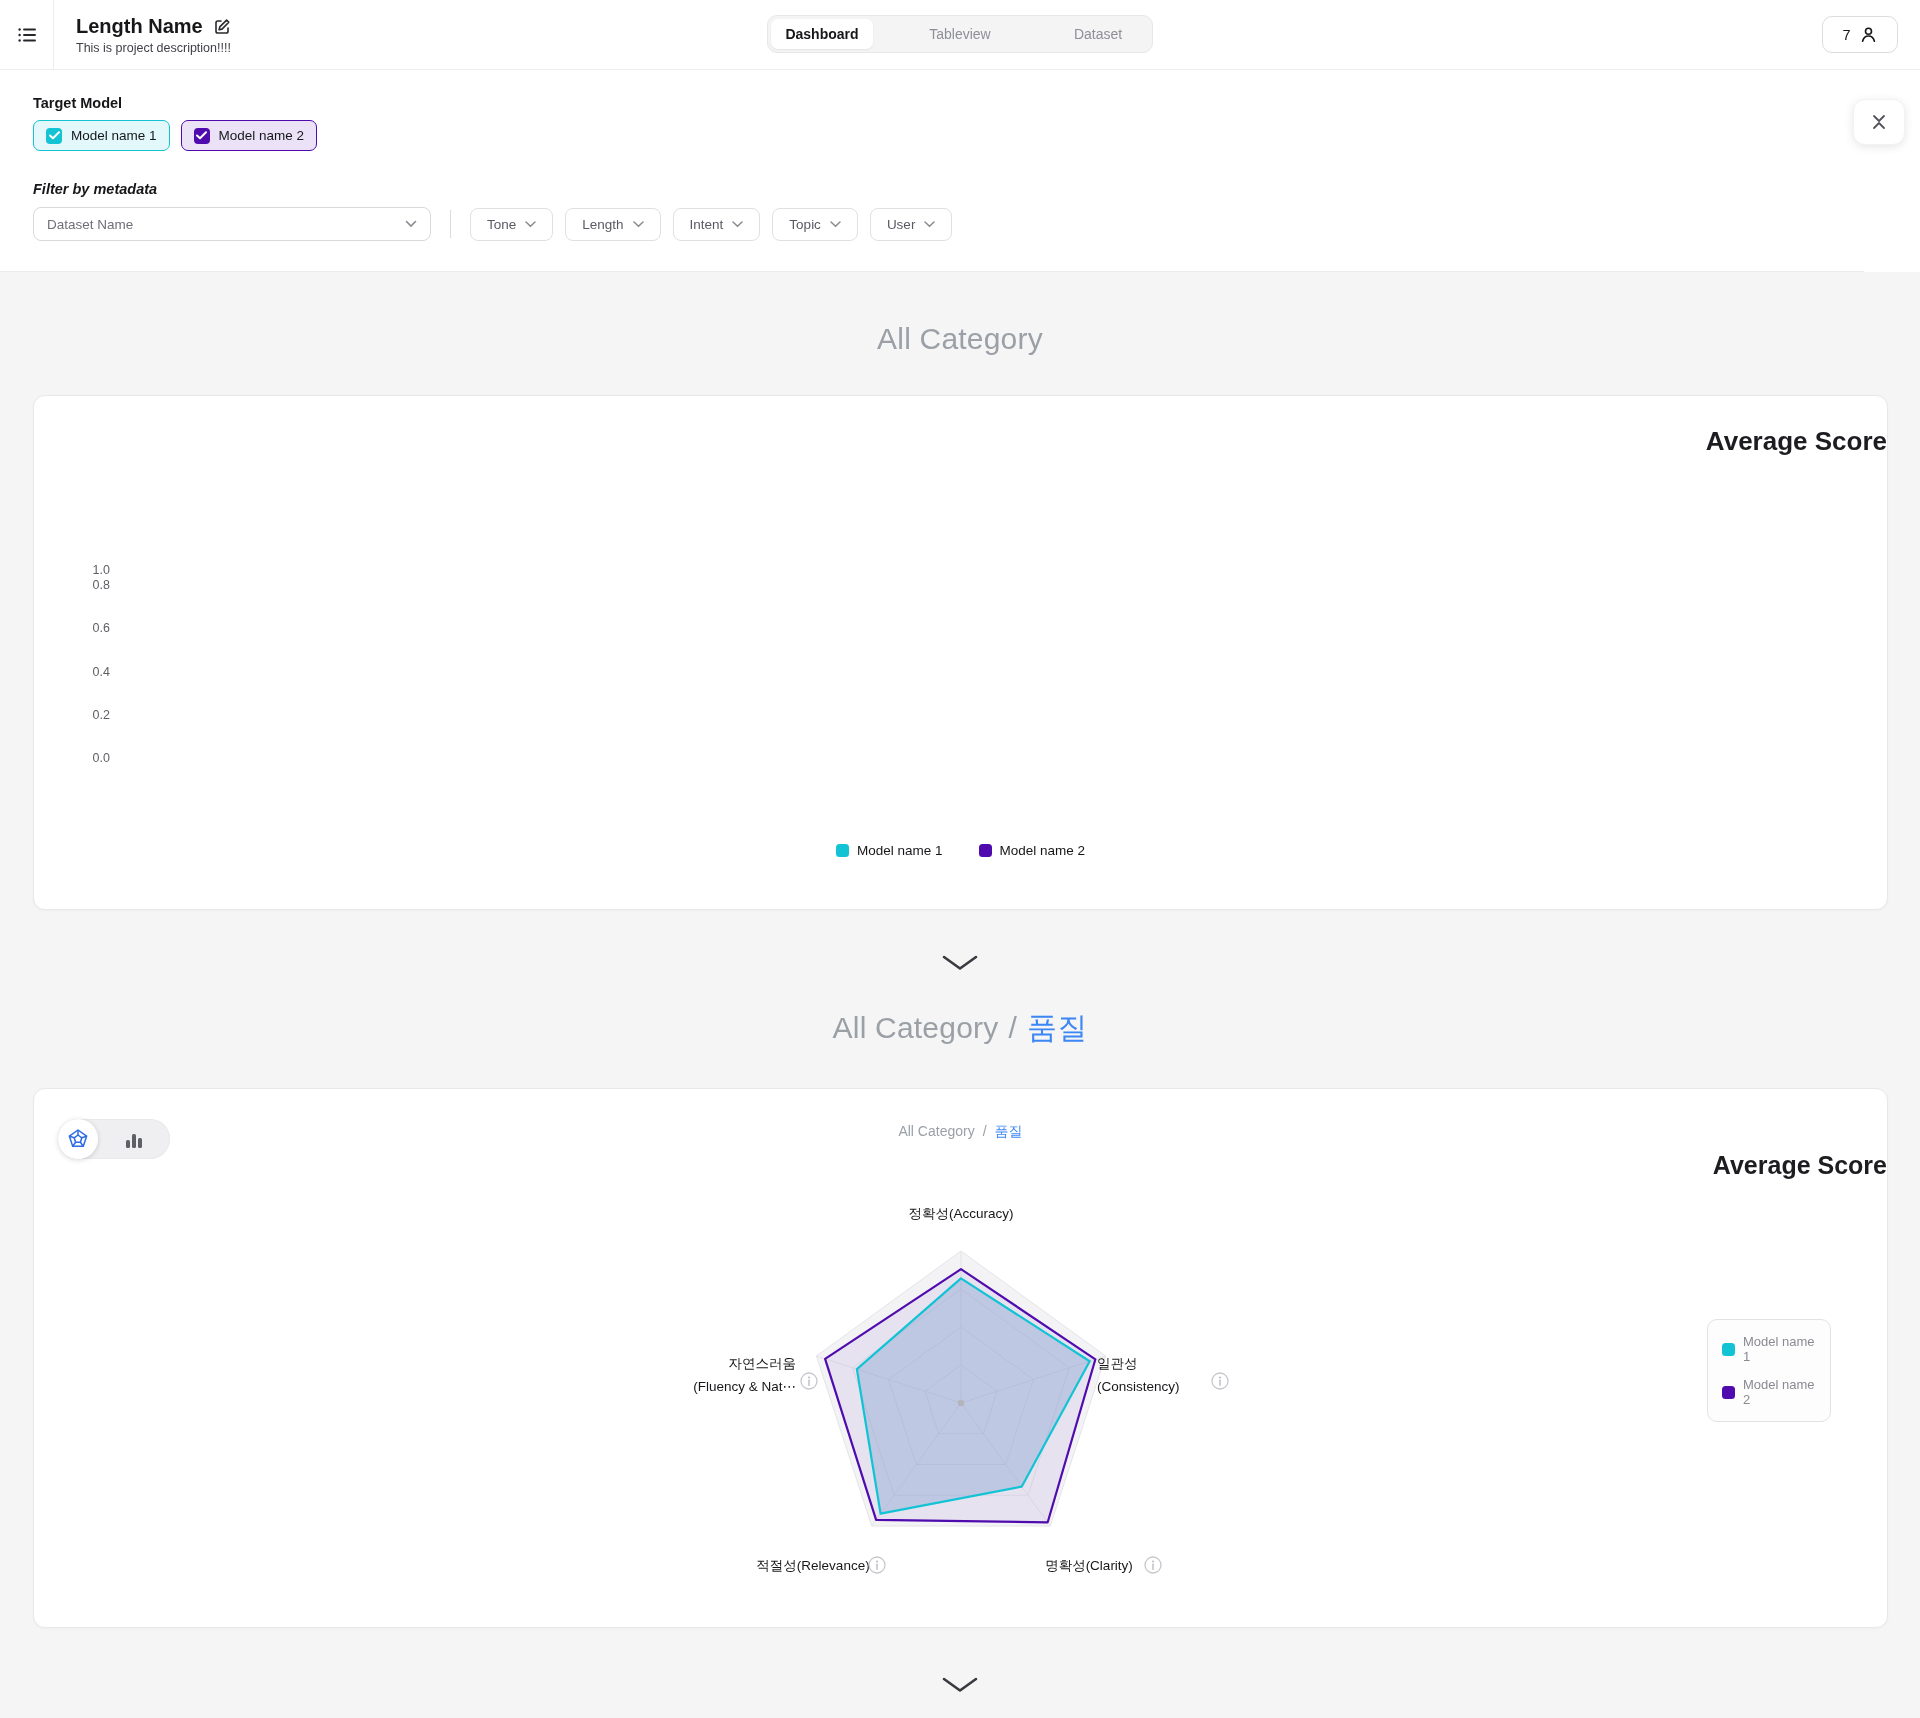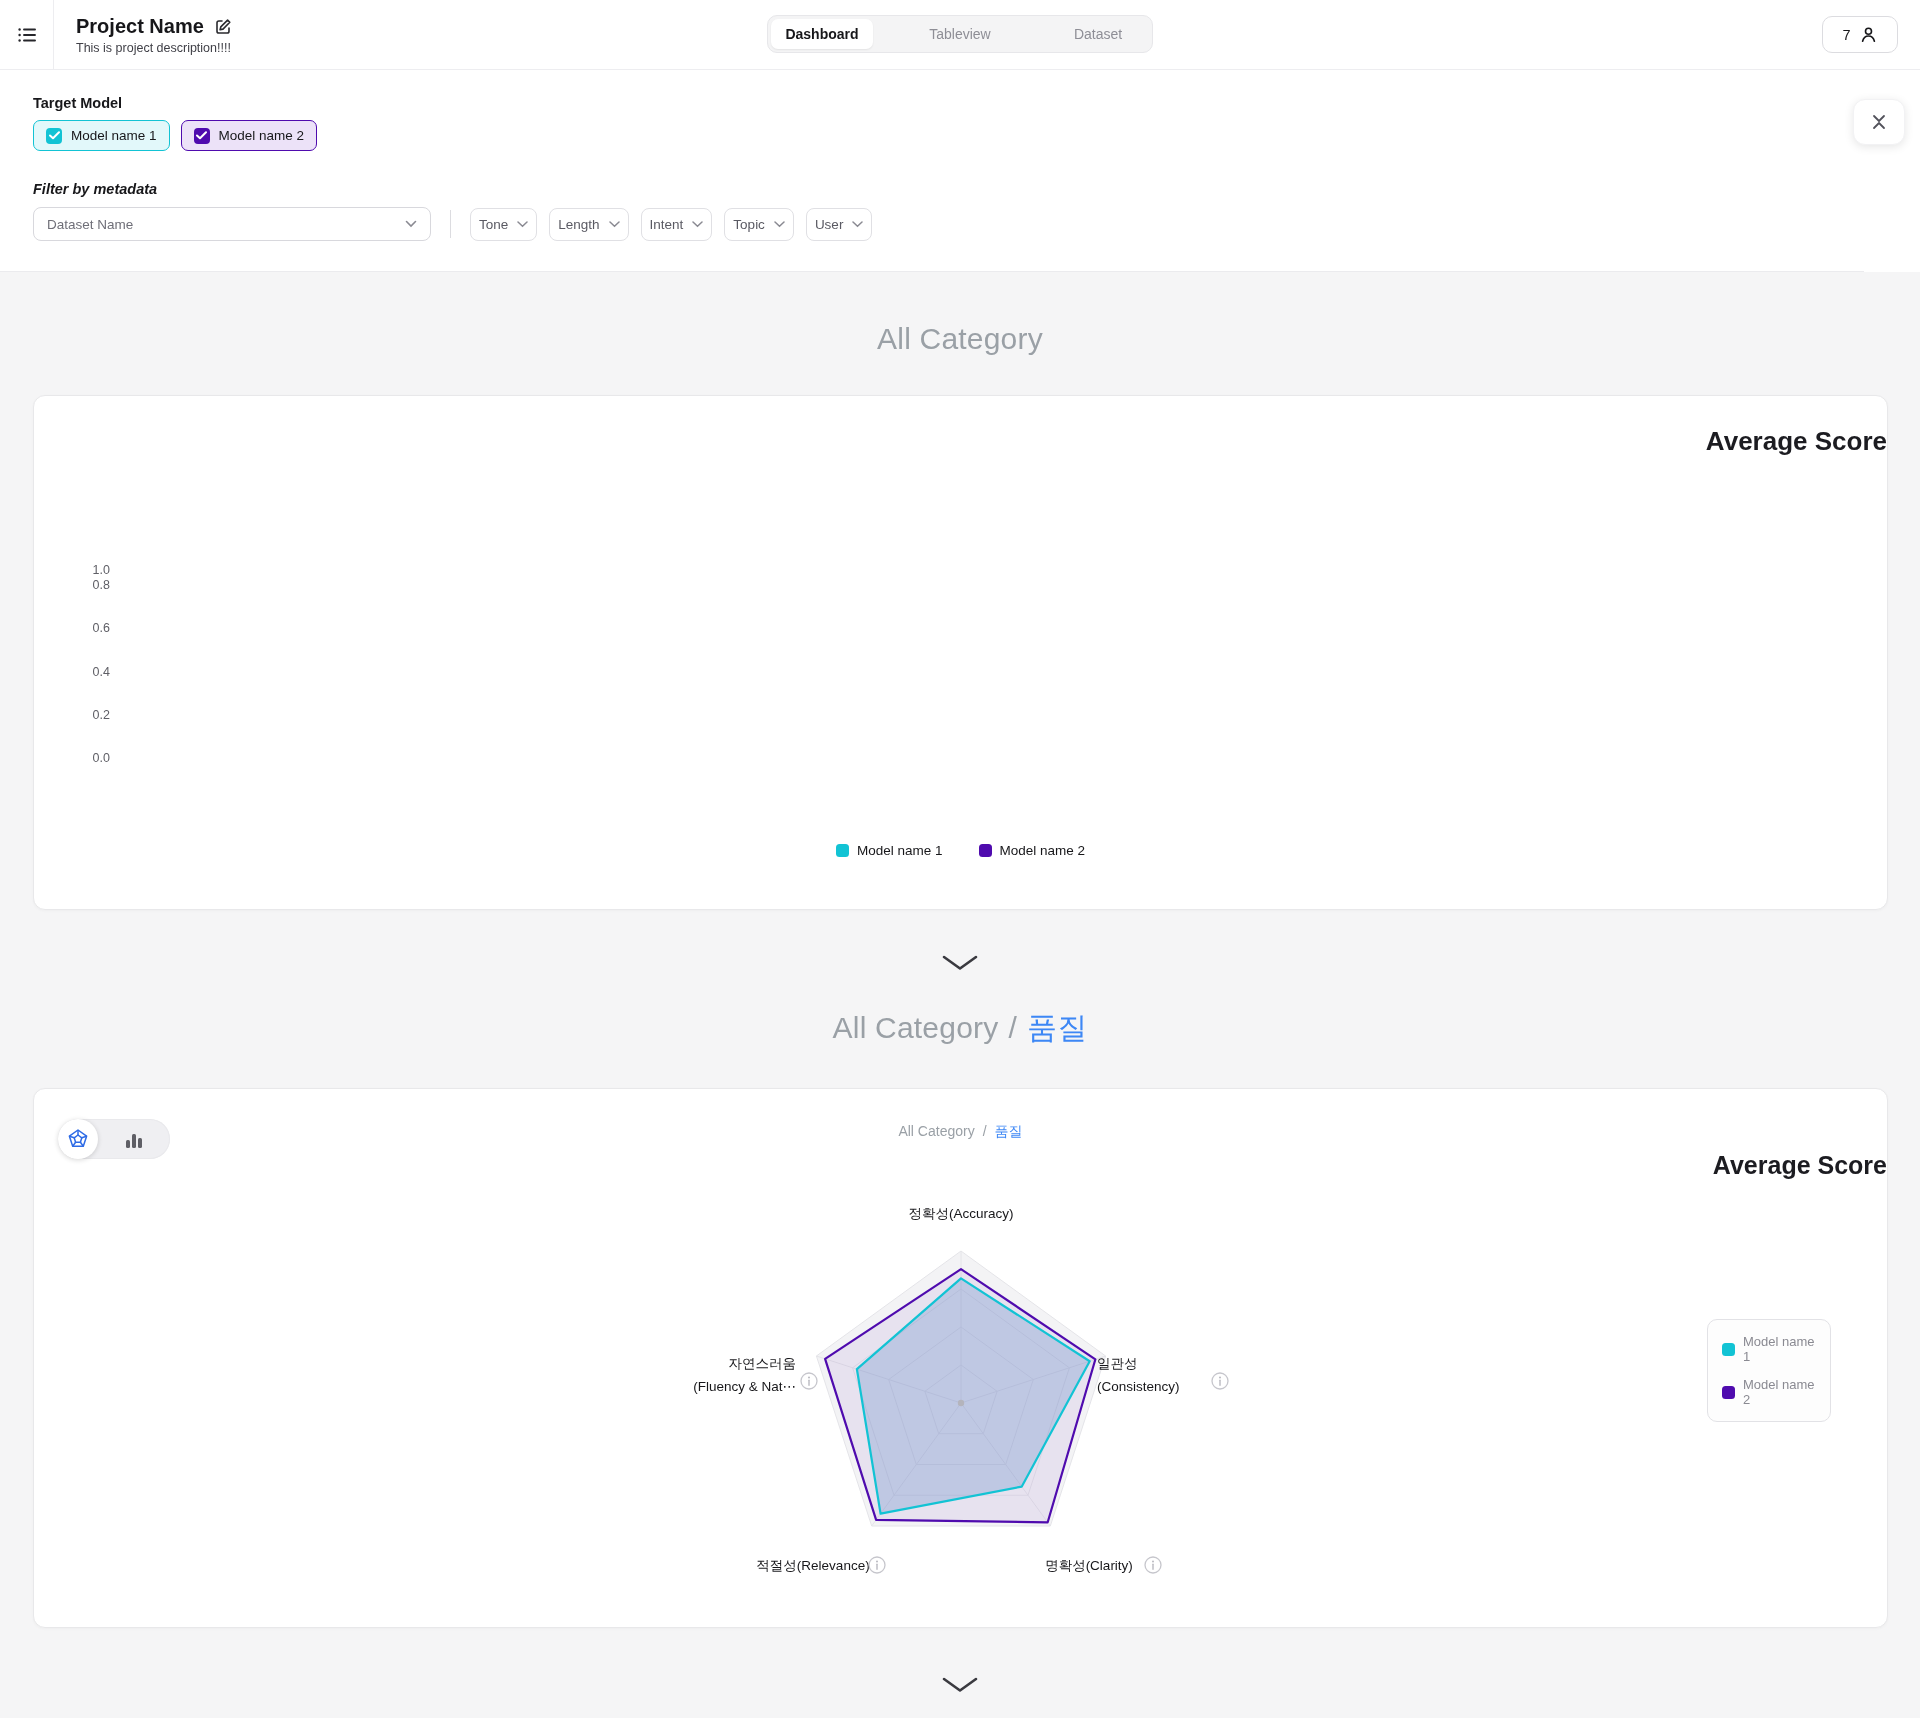--- a/index.html
+++ b/index.html
@@ -45,21 +45,21 @@
     border:1.5px solid; border-radius:7px; cursor:pointer; background:#fff; }
   .chip .cb { width:16px; height:16px; border-radius:4px; display:flex; align-items:center; justify-content:center; }
   .chip-label { font-size:13.5px; font-weight:500; color:#17171a; }
   .filter-row { position:absolute; left:33px; top:137px; display:flex; align-items:center; }
   .dataset-select { width:398px; height:34px; border:1px solid #d8d8dd; border-radius:8px;
     display:flex; align-items:center; justify-content:space-between; padding:0 13px;
     background:#fff; cursor:pointer; }
   .ds-placeholder { font-size:13.5px; color:#6f6f78; }
   .v-divider { width:1px; height:28px; background:#dcdce0; margin:0 19px; }
   .dd-chip { height:33px; border:1px solid #e0e0e4; border-radius:8px;
-    display:flex; align-items:center; gap:9px; padding:0 8px; margin-right:12px;
+    display:flex; align-items:center; gap:9px; padding:0 16px; margin-right:12px;
     font-size:13.5px; color:#5a5a63; background:#fff; cursor:pointer; }
   .collapse-btn { position:absolute; left:1853px; top:29px; width:52px; height:46px;
     background:#fff; border:1px solid #f2f2f4; border-radius:12px;
     box-shadow:0 2px 10px rgba(0,0,0,.10);
     display:flex; align-items:center; justify-content:center; cursor:pointer; }
 
   
   .gray-section { position:absolute; top:272px; left:0; width:1920px; height:1446px; background:#f5f5f6; }
   .section-title { position:absolute; width:100%; text-align:center; font-size:30px; color:#9aa0a6;
     letter-spacing:.2px; }
@@ -123,21 +123,21 @@
           <line x1="9" y1="6.5" x2="20" y2="6.5"></line>
         <circle cx="4.6" cy="12" r="1.2" fill="#26262b" stroke="none"></circle>
           <line x1="9" y1="12" x2="20" y2="12"></line>
         <circle cx="4.6" cy="17.5" r="1.2" fill="#26262b" stroke="none"></circle>
           <line x1="9" y1="17.5" x2="20" y2="17.5"></line>
       </svg>
     </div>
   </div>
   <div class="title-block">
     <div class="title-row">
-      <span class="project-title">Project Name</span>
+      <span class="project-title">Length Name</span>
       <span class="edit-btn">
         <svg width="19" height="19" viewBox="0 0 19 19" fill="none" stroke="#2a2a2e" stroke-width="1.6" stroke-linecap="round" stroke-linejoin="round">
           <path d="M9 4H5.8C4.8 4 4 4.8 4 5.8v8.4c0 1 .8 1.8 1.8 1.8h8.4c1 0 1.8-.8 1.8-1.8V11"></path>
           <path d="M14.6 3.1l2.2 2.2L10 12.1l-2.9.7.7-2.9z"></path>
         </svg>
       </span>
     </div>
     <div class="project-desc">This is project description!!!!</div>
   </div>
 

